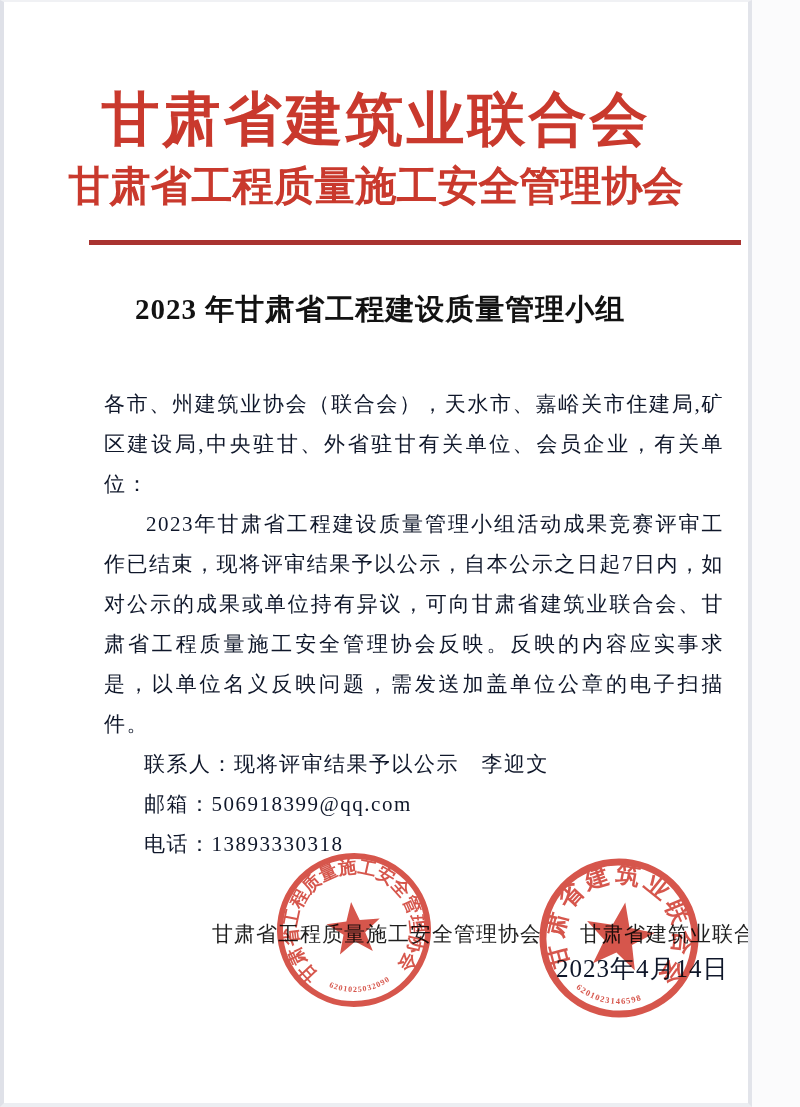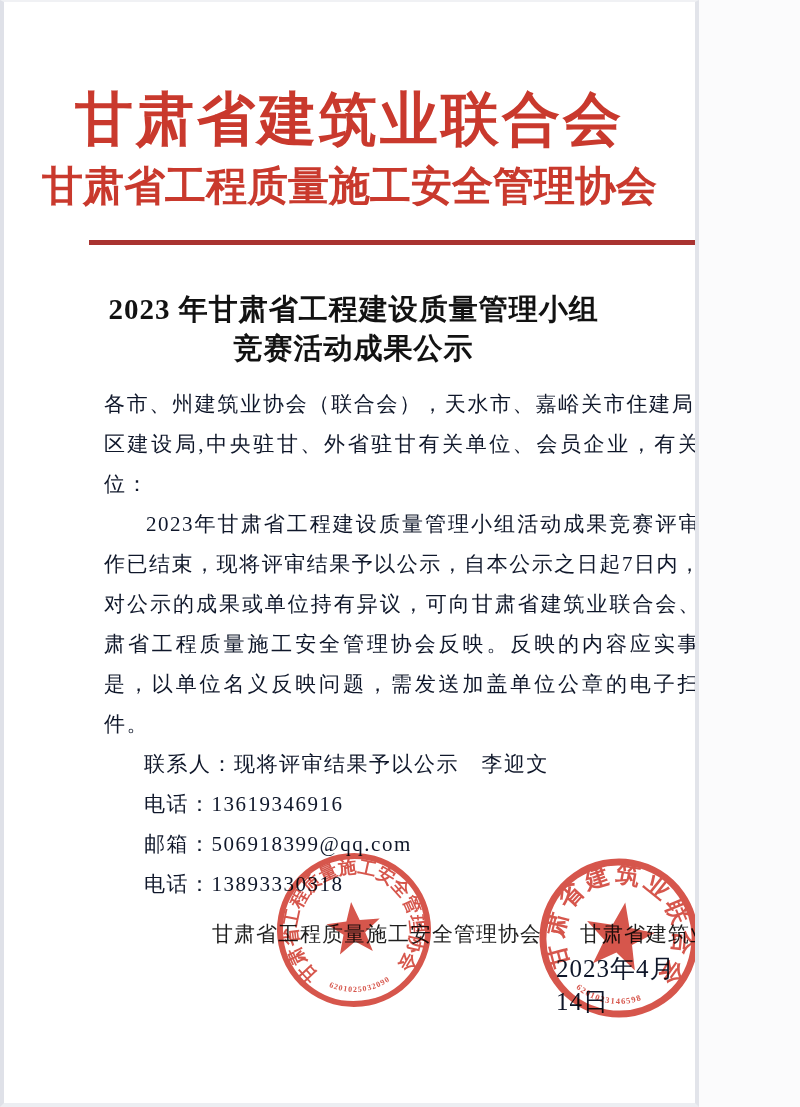--- a/index.html
+++ b/index.html
@@ -1,17 +1,17 @@
 <!DOCTYPE html>
 <html><head>
 <meta charset="utf-8">
 <style>
   html,body{margin:0;padding:0;background:#fbfbfc;}
   .page{
-    position:relative;width:699px;height:1107px;margin:0;background:#ffffff;
+    position:relative;width:752px;height:1107px;margin:0;background:#ffffff;
     box-sizing:border-box;overflow:hidden;
     border-left:4px solid #dfe1e8;border-right:4px solid #e2e4ea;
     border-top:2px solid #f0f1f4;border-bottom:4px solid #eceef2;
     font-family:"Liberation Serif","DejaVu Serif",serif;
   }
   .hdr-org1{
     position:absolute;top:86px;left:0;width:100%;text-align:center;
     font-size:58px;font-weight:bold;color:#c9392d;letter-spacing:3px;line-height:1.1;
   }
   .hdr-org2{
@@ -48,31 +48,27 @@
 <body>
 
 <div class="page">
 
   <div class="hdr-org1">甘肃省建筑业联合会</div>
   <div class="hdr-org2">甘肃省工程质量施工安全管理协会</div>
   <div class="hdr-rule"></div>
 
   <div class="doc-title">
     <div>2023 年甘肃省工程建设质量管理小组</div>
-    <div>竞赛活动成果公示</div>
   </div>
 
   <div class="body-block">
     <p class="salutation">各市、州建筑业协会（联合会），天水市、嘉峪关市住建局,矿区建设局,中央驻甘、外省驻甘有关单位、会员企业，有关单位：</p>
     <p class="para">2023年甘肃省工程建设质量管理小组活动成果竞赛评审工作已结束，现将评审结果予以公示，自本公示之日起7日内，如对公示的成果或单位持有异议，可向甘肃省建筑业联合会、甘肃省工程质量施工安全管理协会反映。反映的内容应实事求是，以单位名义反映问题，需发送加盖单位公章的电子扫描件。</p>
     <p class="contact-line">
       <span>联系人：</span><span>现将评审结果予以公示　李迎文</span>
-    </p>
-    <p class="contact-line">
-      <span>电话：</span><span>13619346916</span>
     </p>
     <p class="contact-line">
       <span>邮箱：</span><span>506918399@qq.com</span>
     </p>
     <p class="contact-line">
       <span>电话：</span><span>13893330318</span>
     </p>
   </div>
 
   <div class="sig-row">

